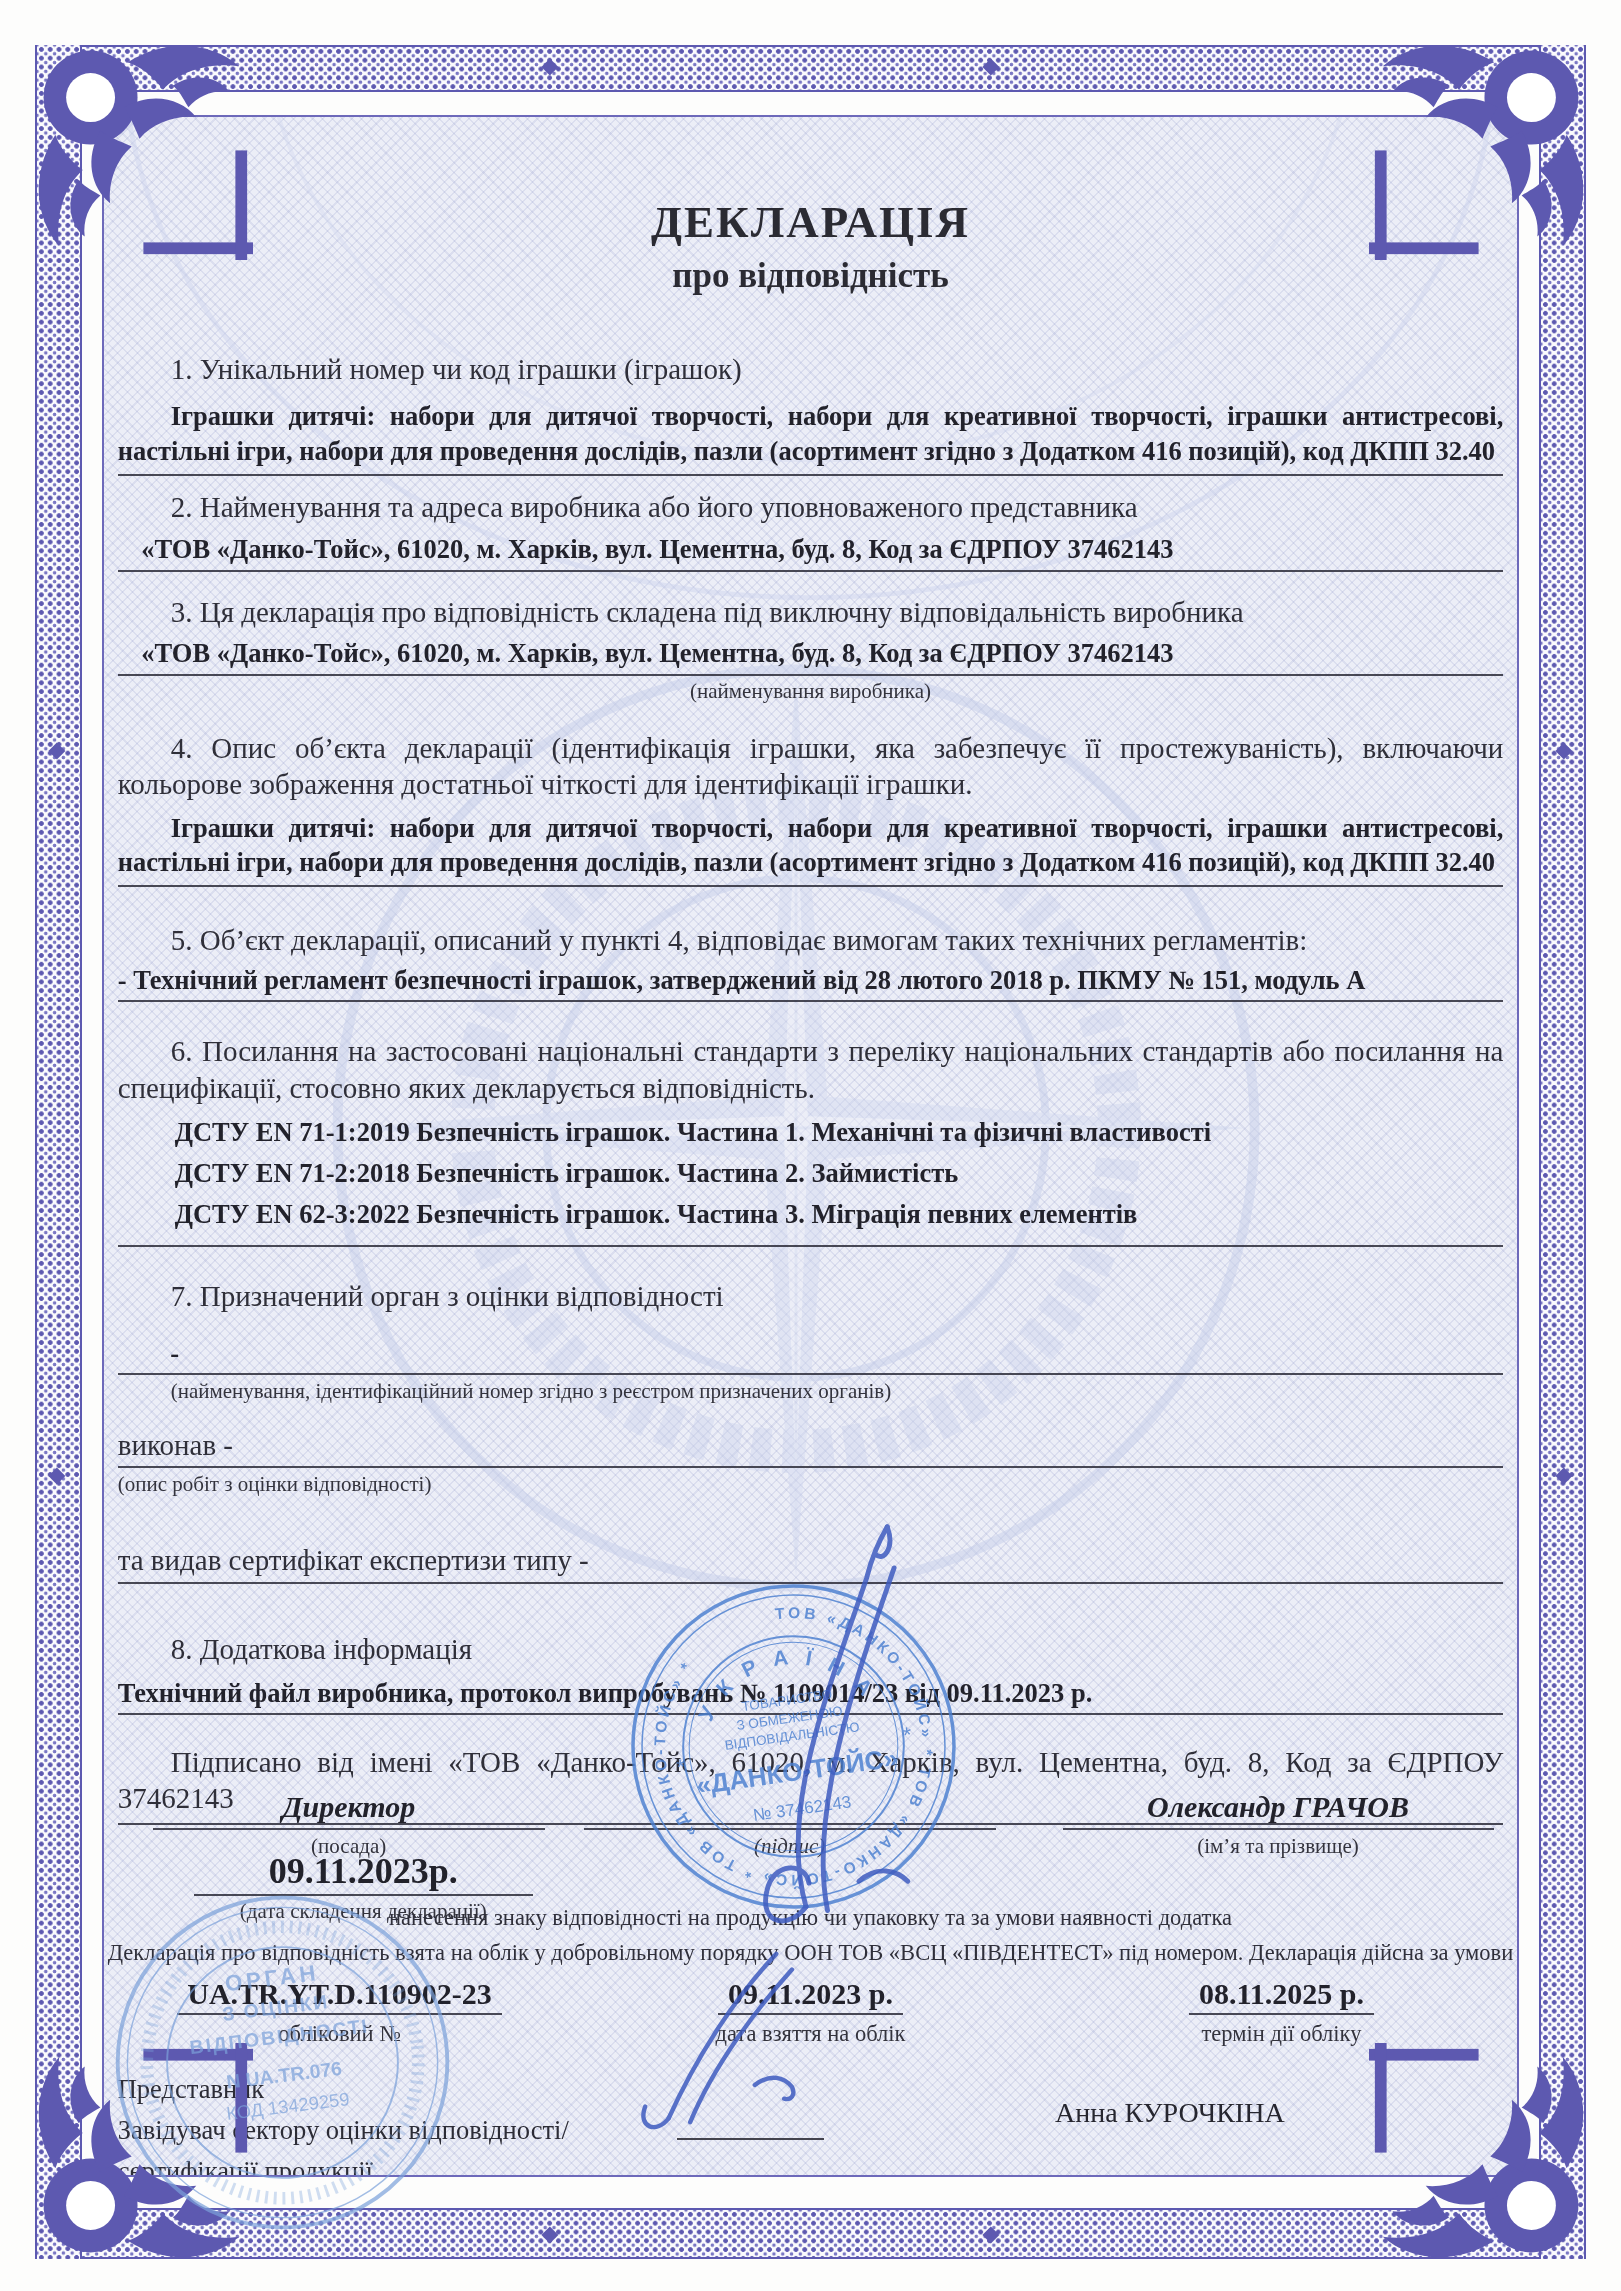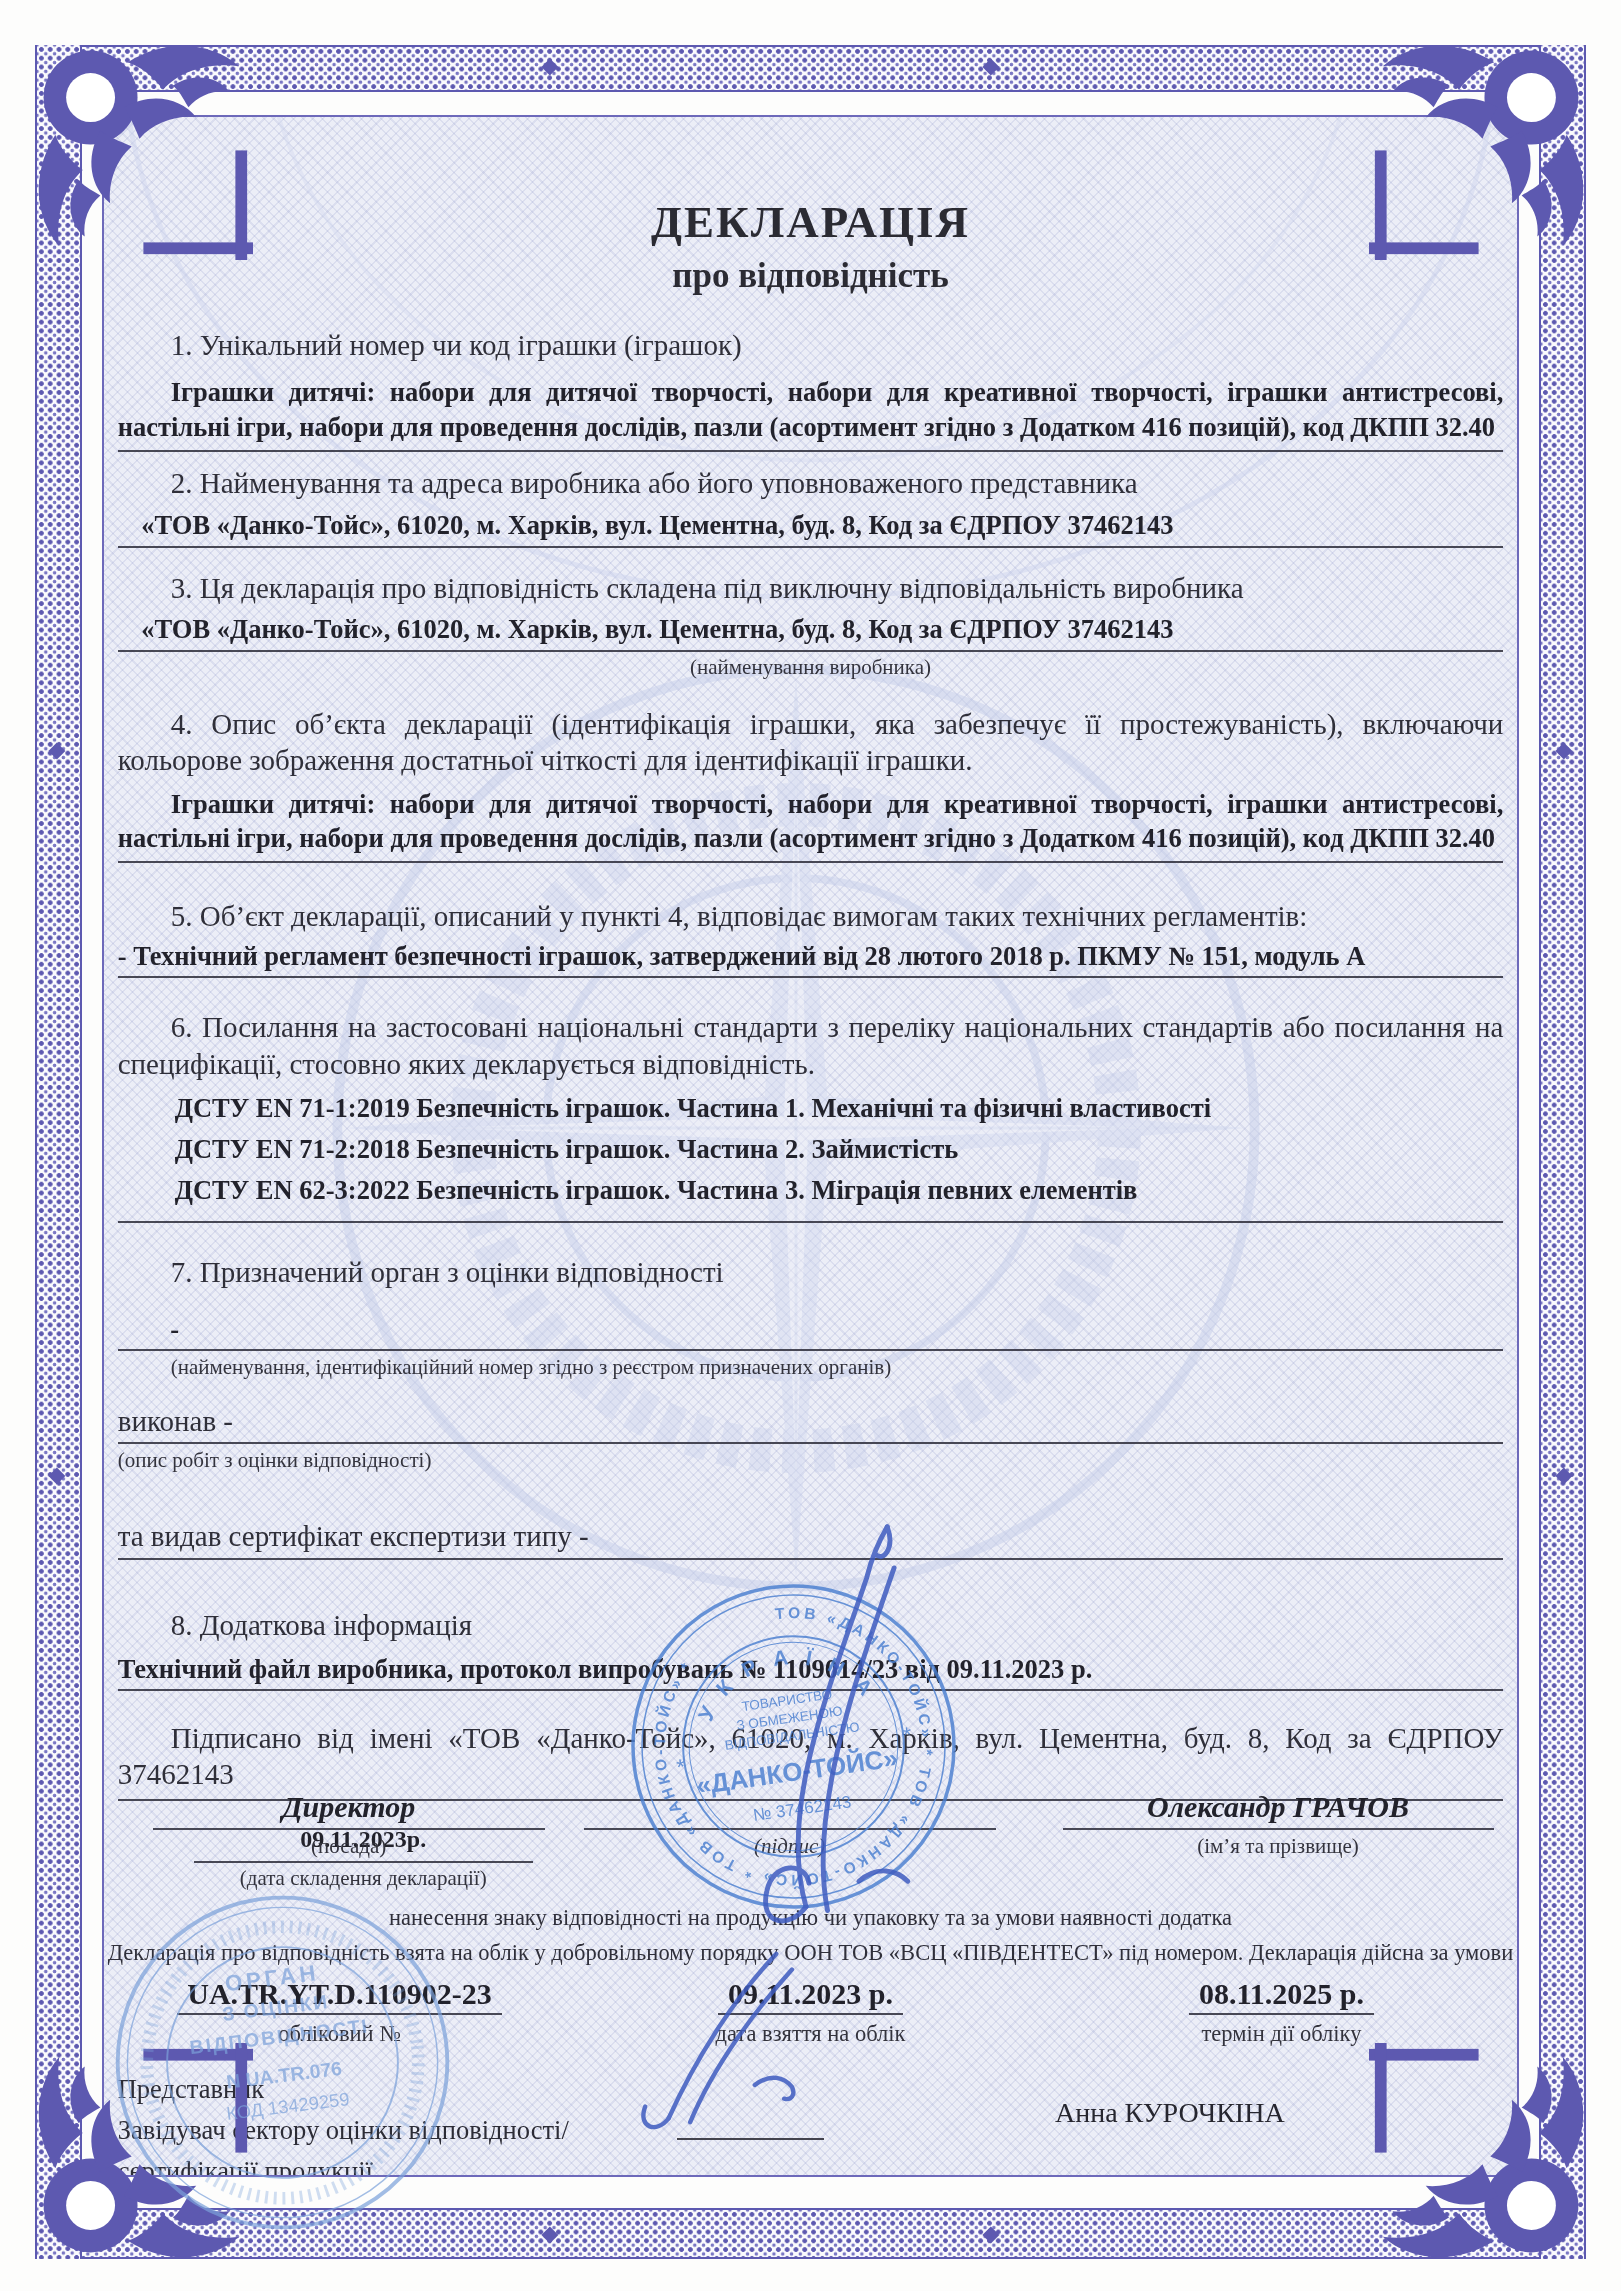--- a/index.html
+++ b/index.html
@@ -55,21 +55,21 @@
   .note{position:absolute;left:0;right:0;top:1784px;text-align:center;font-size:22.5px;line-height:1.55;color:#2f2f3a;z-index:3;}
   .registry{position:absolute;left:0;right:0;top:1860px;display:flex;z-index:3;}
   .reg-col{flex:1;text-align:center;}
   .reg-col .val{display:inline-block;font-size:30px;font-weight:bold;border-bottom:2.9px solid rgba(44,44,56,.85);padding:0 9.8px 2px;color:#22222b;}
   .reg-col .cap{margin-top:5.9px;font-size:22.5px;}
   .rep{position:absolute;left:13.7px;top:1952px;font-size:26.5px;line-height:1.55;color:#2c2c36;z-index:3;}
   .rep-name{position:absolute;left:951px;top:1980px;font-size:28px;color:#26262f;z-index:3;}
   .short-line{position:absolute;left:573px;top:2021px;width:147px;border-bottom:2.5px solid #44444e;z-index:3;}
 
   .date-wrap{margin-top:25.5px;margin-left:76px;width:339px;text-align:center;}
-  .date-wrap .val{font-size:24px;font-weight:bold;border-bottom:2.5px solid rgba(44,44,56,.85);padding-bottom:8px;color:#22222b;}
+  .date-wrap .val{font-size:36px;font-weight:bold;border-bottom:2.5px solid rgba(44,44,56,.85);padding-bottom:2px;color:#22222b;}
 
   
   .stamp{position:absolute;z-index:6;}
   .sig{position:absolute;z-index:7;}
 </style>
 </head>
 <body>
 
 <div class="page">
 
@@ -135,21 +135,21 @@
       <ellipse cx="780" cy="160" rx="560" ry="470" fill="none" stroke="#d4daf0" stroke-width="4"></ellipse>
     </svg>
 
     <div class="flow">
 
       <div class="title">
         <div class="t1">ДЕКЛАРАЦІЯ</div>
         <div class="t2">про відповідність</div>
       </div>
 
-      <p class="head" style="margin-top:31px;">1. Унікальний номер чи код іграшки (іграшок)</p>
+      <p class="head" style="margin-top:55px;">1. Унікальний номер чи код іграшки (іграшок)</p>
       <p class="body-b" style="margin-top:11.8px;">Іграшки дитячі: набори для дитячої творчості, набори для креативної творчості, іграшки антистресові, настільні ігри, набори для проведення дослідів, пазли (асортимент згідно з Додатком 416 позицій), код ДКПП 32.40</p>
       <div class="rule" style="margin-top:3.9px;"></div>
 
       <p class="head mt">2. Найменування та адреса виробника або його уповноваженого представника</p>
       <p class="body-b noind" style="margin-top:5.9px;">«ТОВ «Данко-Тойс», 61020,   м. Харків, вул. Цементна,  буд. 8,   Код за ЄДРПОУ 37462143</p>
       <div class="rule" style="margin-top:2px;"></div>
 
       <p class="head" style="margin-top:21.6px;">3. Ця декларація про відповідність складена під виключну відповідальність виробника</p>
       <p class="body-b noind" style="margin-top:5.9px;">«ТОВ «Данко-Тойс», 61020,   м. Харків, вул. Цементна,  буд. 8,   Код за ЄДРПОУ 37462143</p>
       <div class="rule" style="margin-top:2px;"></div>

